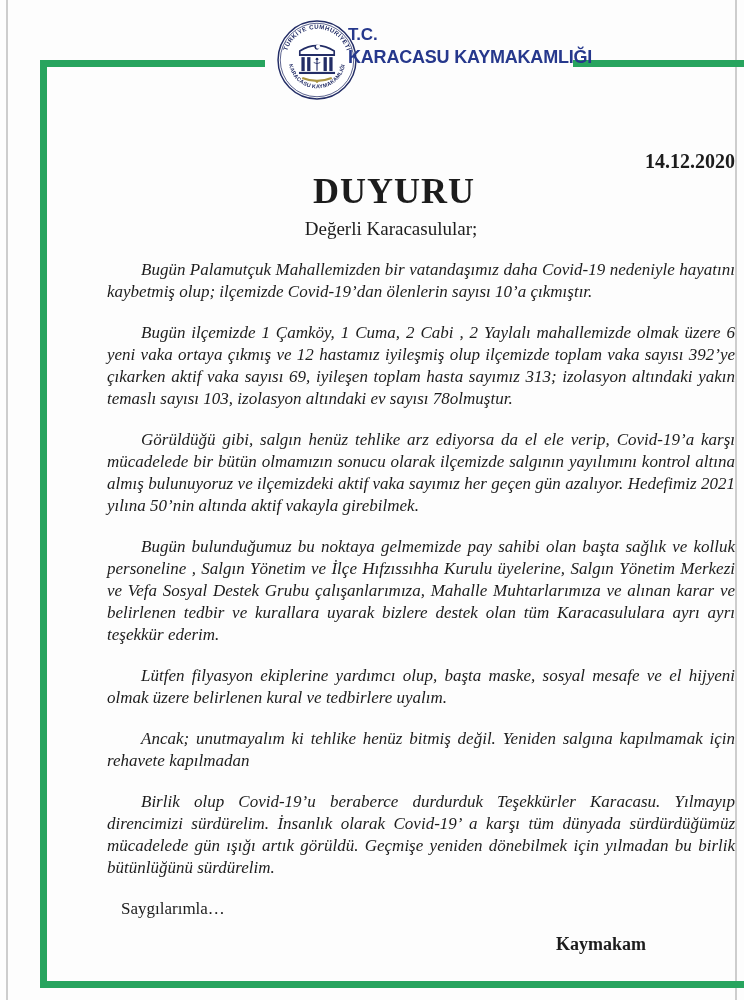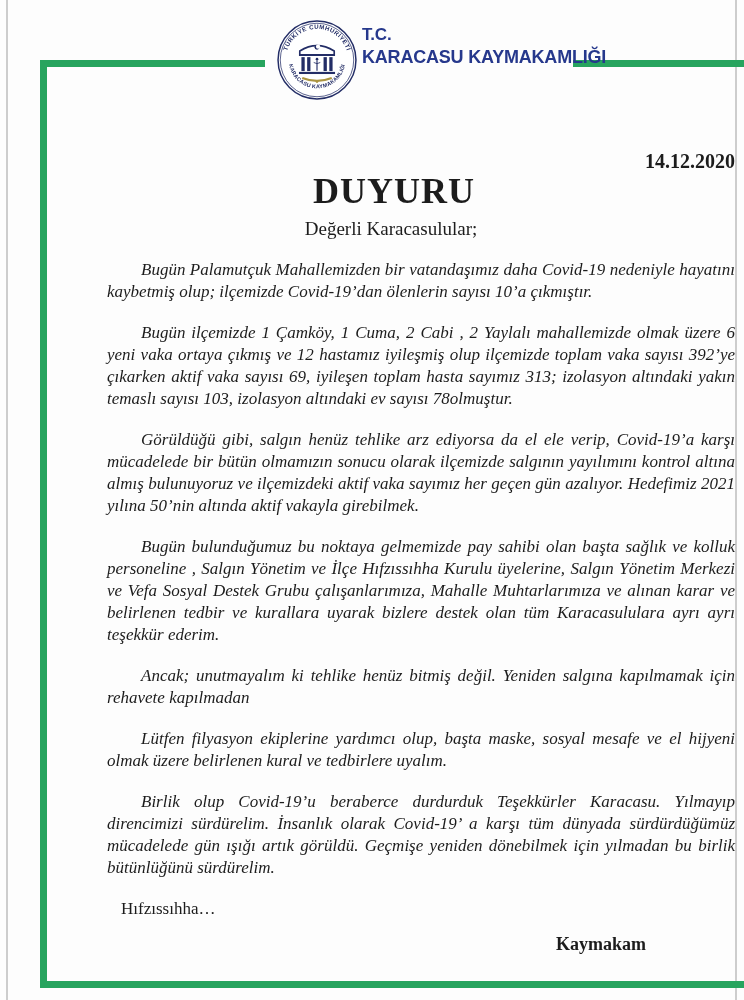--- a/index.html
+++ b/index.html
@@ -19,21 +19,21 @@
     border:7px solid #27a45e;box-sizing:border-box;
   }
   .frame-gap{
     position:absolute;left:265px;top:57px;width:308px;height:13px;
     background:#fdfdfd;
   }
 
   
   .seal{position:absolute;left:276px;top:19px;width:82px;height:82px;}
   .letterhead-text{
-    position:absolute;left:362px;top:24px;
+    position:absolute;left:348px;top:24px;
     font-family:"Liberation Sans", sans-serif;
     font-weight:bold;color:#26388c;line-height:22px;letter-spacing:-0.2px;
   }
   .letterhead-text .tc{font-size:17px;}
   .letterhead-text .office{font-size:18px;}
 
   
   .content{position:absolute;left:47px;top:67px;width:654px;box-sizing:border-box;padding:0 13px;}
   .date{margin-top:16px;text-align:right;font-weight:bold;font-size:20px;line-height:22px;}
   .title{
@@ -63,25 +63,25 @@
   <div class="frame">
     <div class="content">
       <div class="date">14.12.2020</div>
       <h1 class="title">DUYURU</h1>
       <div class="salutation">Değerli Karacasulular;</div>
       <div class="bodytext">
         <p>Bugün Palamutçuk Mahallemizden bir vatandaşımız daha Covid-19 nedeniyle hayatını kaybetmiş olup; ilçemizde Covid-19’dan ölenlerin sayısı 10’a çıkmıştır.</p>
         <p>Bugün ilçemizde 1 Çamköy, 1 Cuma, 2 Cabi , 2 Yaylalı mahallemizde olmak üzere 6 yeni vaka ortaya çıkmış ve 12 hastamız iyileşmiş olup ilçemizde toplam vaka sayısı 392’ye çıkarken aktif vaka sayısı 69, iyileşen toplam hasta sayımız 313; izolasyon altındaki yakın temaslı sayısı 103, izolasyon altındaki ev sayısı 78olmuştur.</p>
         <p>Görüldüğü gibi, salgın henüz tehlike arz ediyorsa da el ele verip, Covid-19’a karşı mücadelede bir bütün olmamızın sonucu olarak ilçemizde salgının yayılımını kontrol altına almış bulunuyoruz ve ilçemizdeki aktif vaka sayımız her geçen gün azalıyor. Hedefimiz 2021 yılına 50’nin altında aktif vakayla girebilmek.</p>
         <p>Bugün bulunduğumuz bu noktaya gelmemizde pay sahibi olan başta sağlık ve kolluk personeline , Salgın Yönetim ve İlçe Hıfzıssıhha Kurulu üyelerine, Salgın Yönetim Merkezi ve Vefa Sosyal Destek Grubu çalışanlarımıza, Mahalle Muhtarlarımıza ve alınan karar ve belirlenen tedbir ve kurallara uyarak bizlere destek olan tüm Karacasululara ayrı ayrı teşekkür ederim.</p>
+        <p>Lütfen filyasyon ekiplerine yardımcı olup, başta maske, sosyal mesafe ve el hijyeni olmak üzere belirlenen kural ve tedbirlere uyalım.</p>
         <p>Ancak; unutmayalım ki tehlike henüz bitmiş değil. Yeniden salgına kapılmamak için rehavete kapılmadan</p>
-        <p>Lütfen filyasyon ekiplerine yardımcı olup, başta maske, sosyal mesafe ve el hijyeni olmak üzere belirlenen kural ve tedbirlere uyalım.</p>
         <p>Birlik olup Covid-19’u beraberce durdurduk Teşekkürler Karacasu. Yılmayıp direncimizi sürdürelim. İnsanlık olarak Covid-19’ a karşı tüm dünyada sürdürdüğümüz mücadelede gün ışığı artık görüldü. Geçmişe yeniden dönebilmek için yılmadan bu birlik bütünlüğünü sürdürelim.</p>
       </div>
-      <div class="closing">Hıfzıssıhha…</div>
+      <div class="closing">Saygılarımla…</div>
       <div class="signature">
         <div class="sig-title">Kaymakam</div>
       </div>
     </div>
   </div>
 
   <div class="frame-gap"></div>
 
   <svg class="seal" viewBox="0 0 100 100" aria-hidden="true">
     <circle cx="50" cy="50" r="47.5" fill="#ffffff" stroke="#232d66" stroke-width="1.8"></circle>

